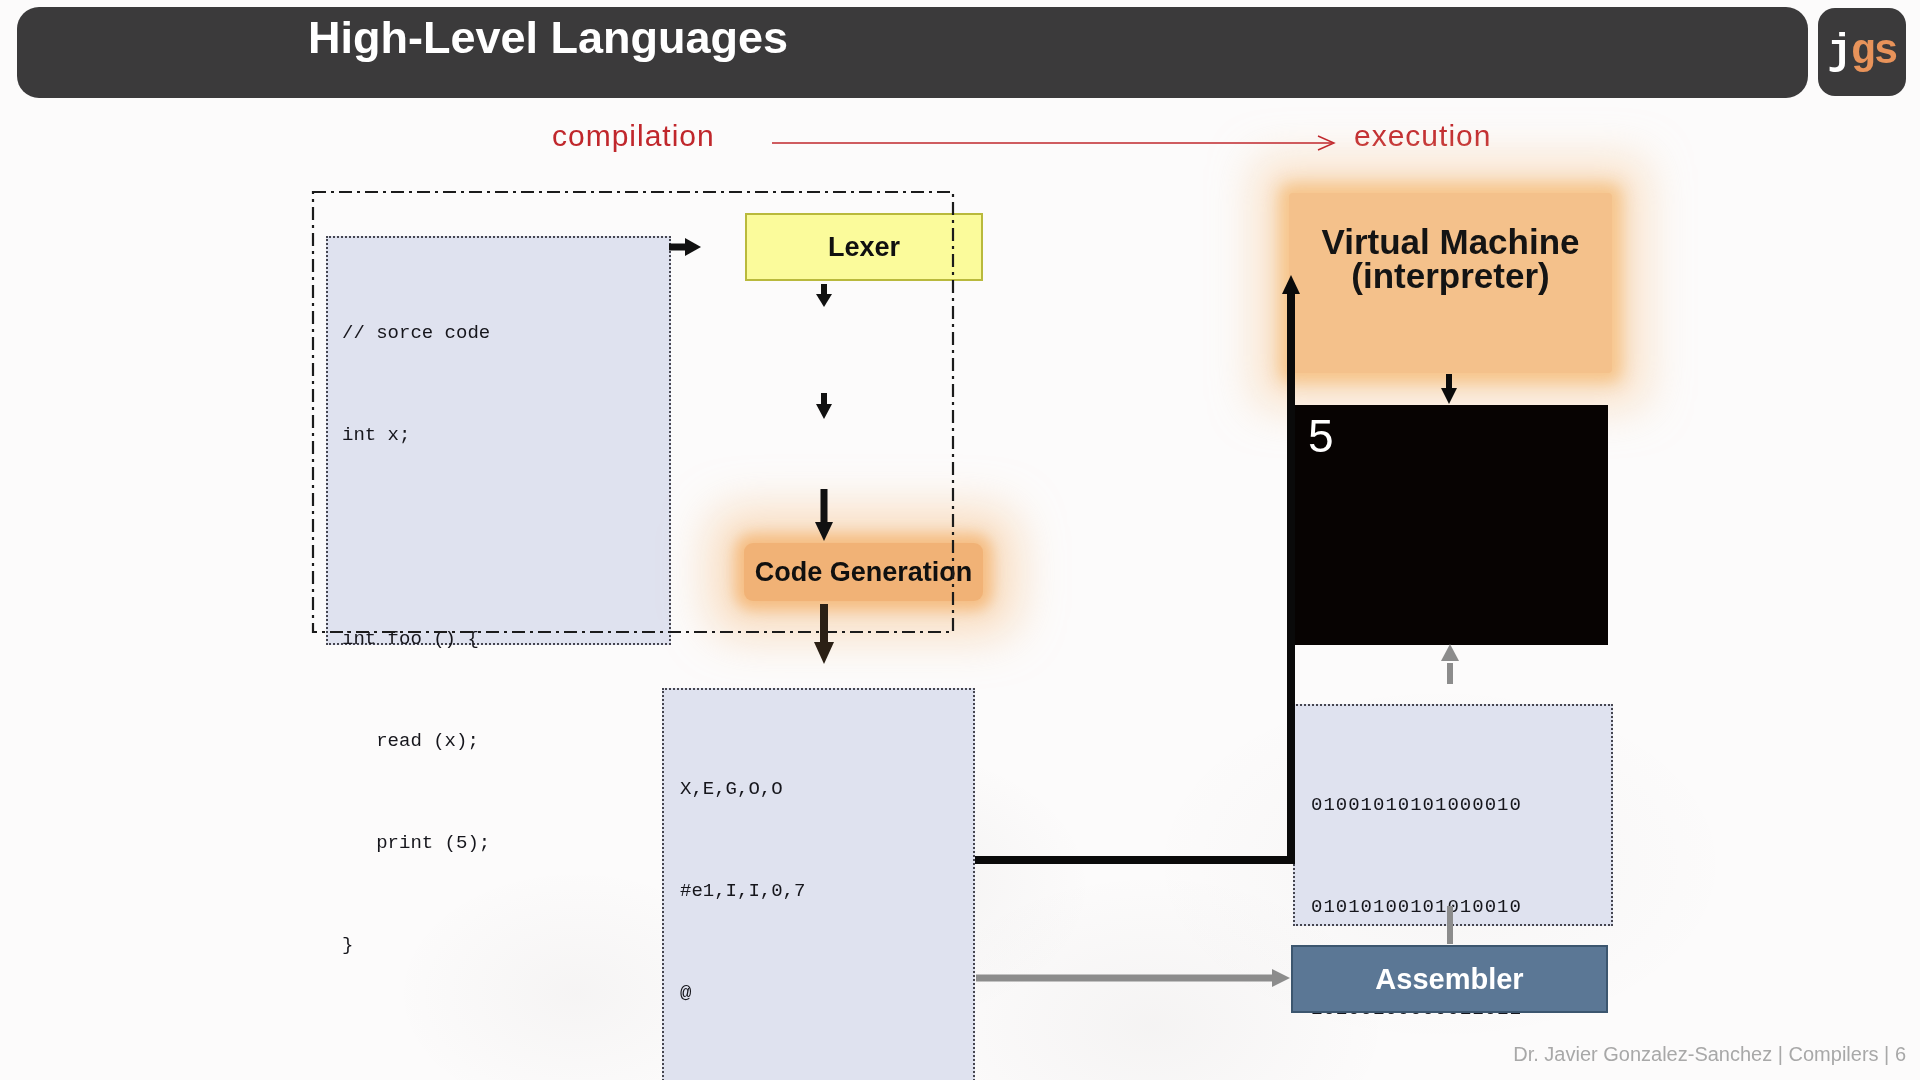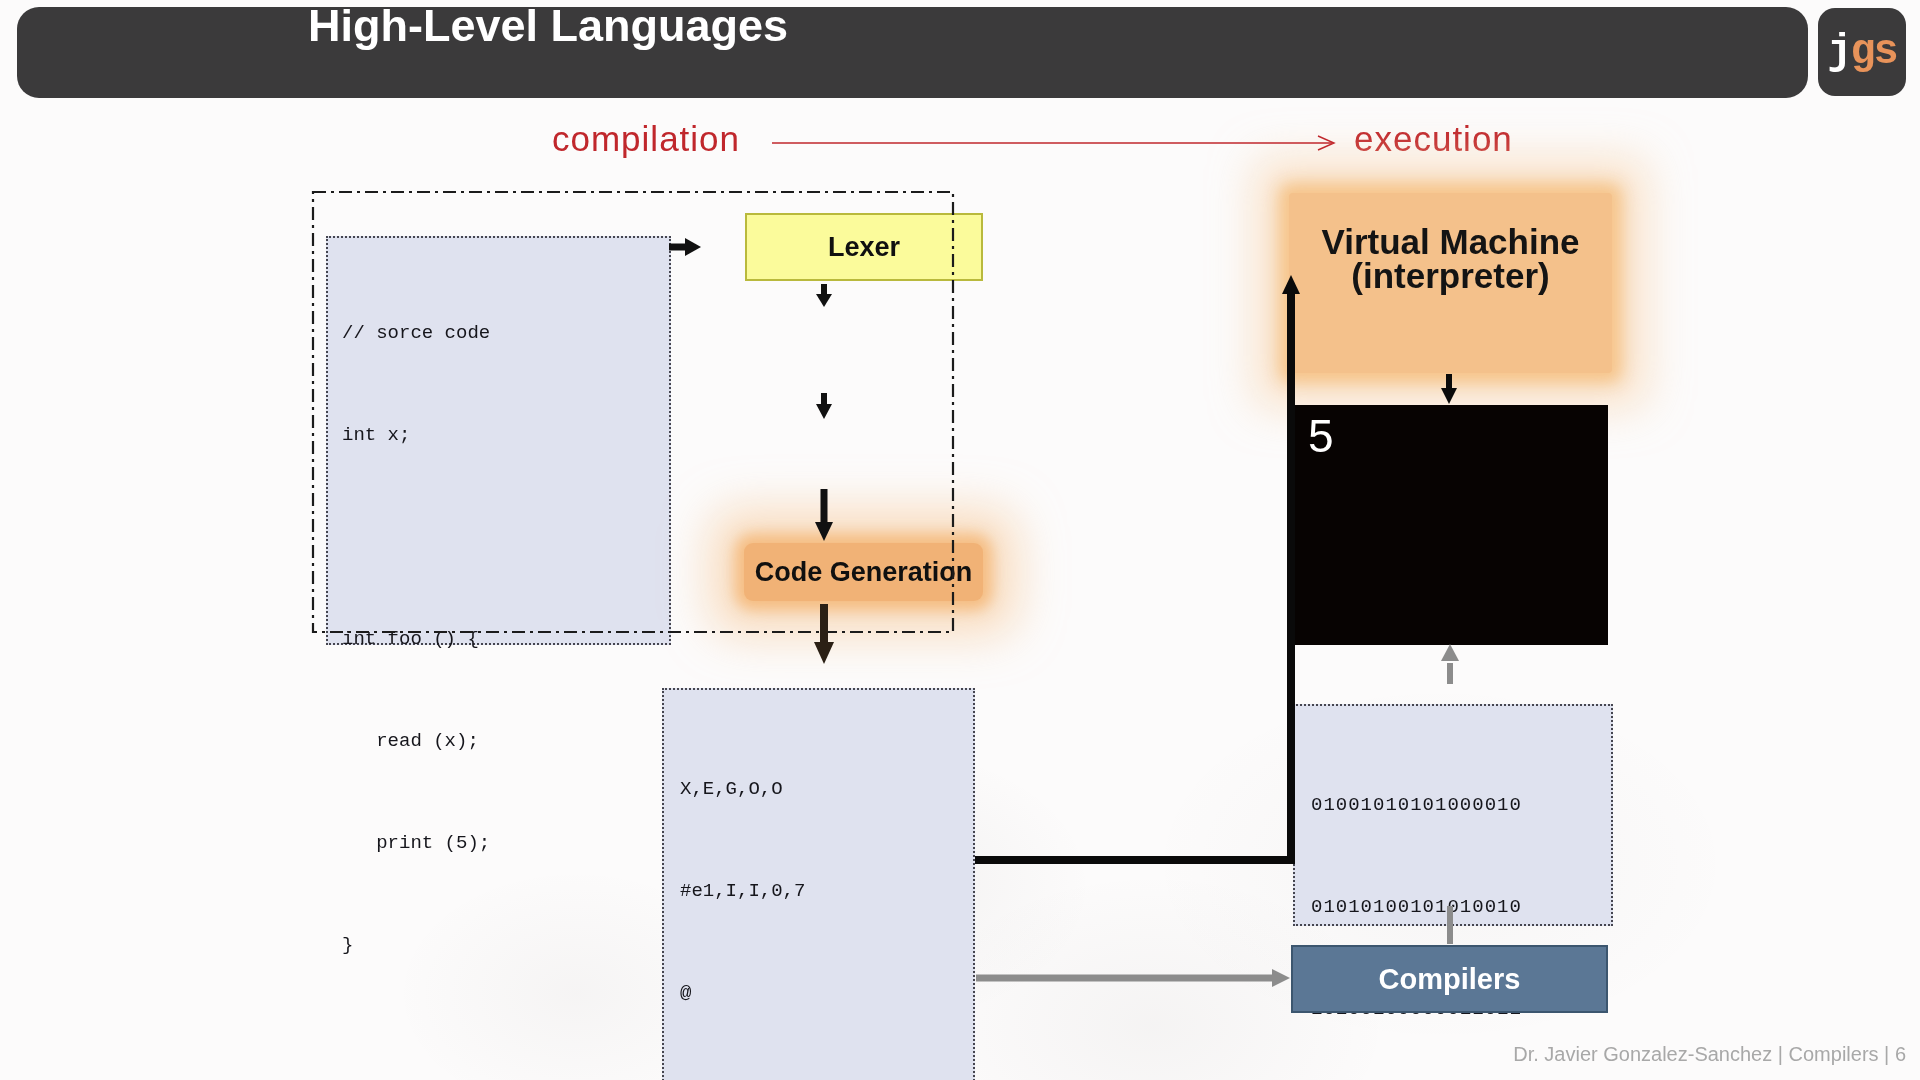--- a/index.html
+++ b/index.html
@@ -9,28 +9,28 @@
     background:
       radial-gradient(300px 200px at 46% 82%, rgba(70,60,55,0.05), transparent 70%),
       radial-gradient(340px 220px at 60% 95%, rgba(70,60,55,0.04), transparent 70%),
       radial-gradient(260px 180px at 30% 92%, rgba(70,60,55,0.035), transparent 70%),
       radial-gradient(420px 260px at 75% 80%, rgba(70,60,55,0.03), transparent 70%),
       #fcfbfb;
   }
   
   .title-bar{position:absolute;left:17px;top:7px;width:1791px;height:91px;
     background:#3b3a3b;border-radius:22px;}
-  .title-text{position:absolute;left:308px;top:0;font-size:45px;font-weight:700;color:#ffffff;}
+  .title-text{position:absolute;left:308px;top:12px;font-size:45px;font-weight:700;color:#ffffff;}
   .logo-box{position:absolute;left:1818px;top:8px;width:88px;height:88px;background:#3b3a3b;
     border-radius:17px;display:flex;align-items:center;justify-content:center;
     font-family:"Liberation Mono",monospace;font-weight:700;font-size:42px;letter-spacing:-2px;}
   .logo-j{color:#ffffff;}
   .logo-gs{color:#e8935a;}
   
-  .phase{position:absolute;top:119px;font-size:35px;color:#c0272c;letter-spacing:1px;}
+  .phase{position:absolute;top:119px;font-size:30px;color:#c0272c;letter-spacing:1px;}
   .phase.compilation{left:552px;}
   .phase.execution{left:1354px;}
   
   .panel{position:absolute;background:#dfe2ef;border:2px dotted #45454f;
     font-family:"Liberation Mono",monospace;font-size:19px;line-height:34px;color:#16161c;
     white-space:pre;box-sizing:border-box;margin-top:21px;}
   .panel .code-line{min-height:34px;}
   .source-panel{left:326px;top:215px;width:345px;height:409px;padding:10px 0 0 14px;}
   .assembly-panel{left:662px;top:667px;width:313px;height:424px;padding:14px 0 16px 16px;}
   .binary-panel{left:1293px;top:683px;width:320px;height:222px;padding:14px 0 4px 16px;letter-spacing:1px;}
@@ -114,21 +114,21 @@
 
   <div class="panel binary-panel">
     <div class="code-line">01001010101000010</div>
     <div class="code-line">01010100101010010</div>
     <div class="code-line">10100100000011011</div>
     <div class="code-line">11010010110101111</div>
     
     
   </div>
 
-  <div class="assembler-box">Compilers</div>
+  <div class="assembler-box">Assembler</div>
 
   <div class="footer">Dr. Javier Gonzalez-Sanchez | Compilers | 6</div>
 
   <svg class="connectors" viewBox="0 0 1920 1080">
 
     <rect x="313" y="192" width="640" height="440" fill="none" stroke="#1b1b1b" stroke-width="2.2" stroke-dasharray="13 5 3 5"></rect>
 
     <line x1="772" y1="143" x2="1332" y2="143" stroke="#c0272c" stroke-width="1.4"></line>
     <path d="M1318,136 L1334,143 L1318,150" fill="none" stroke="#c0272c" stroke-width="1.4"></path>
 

